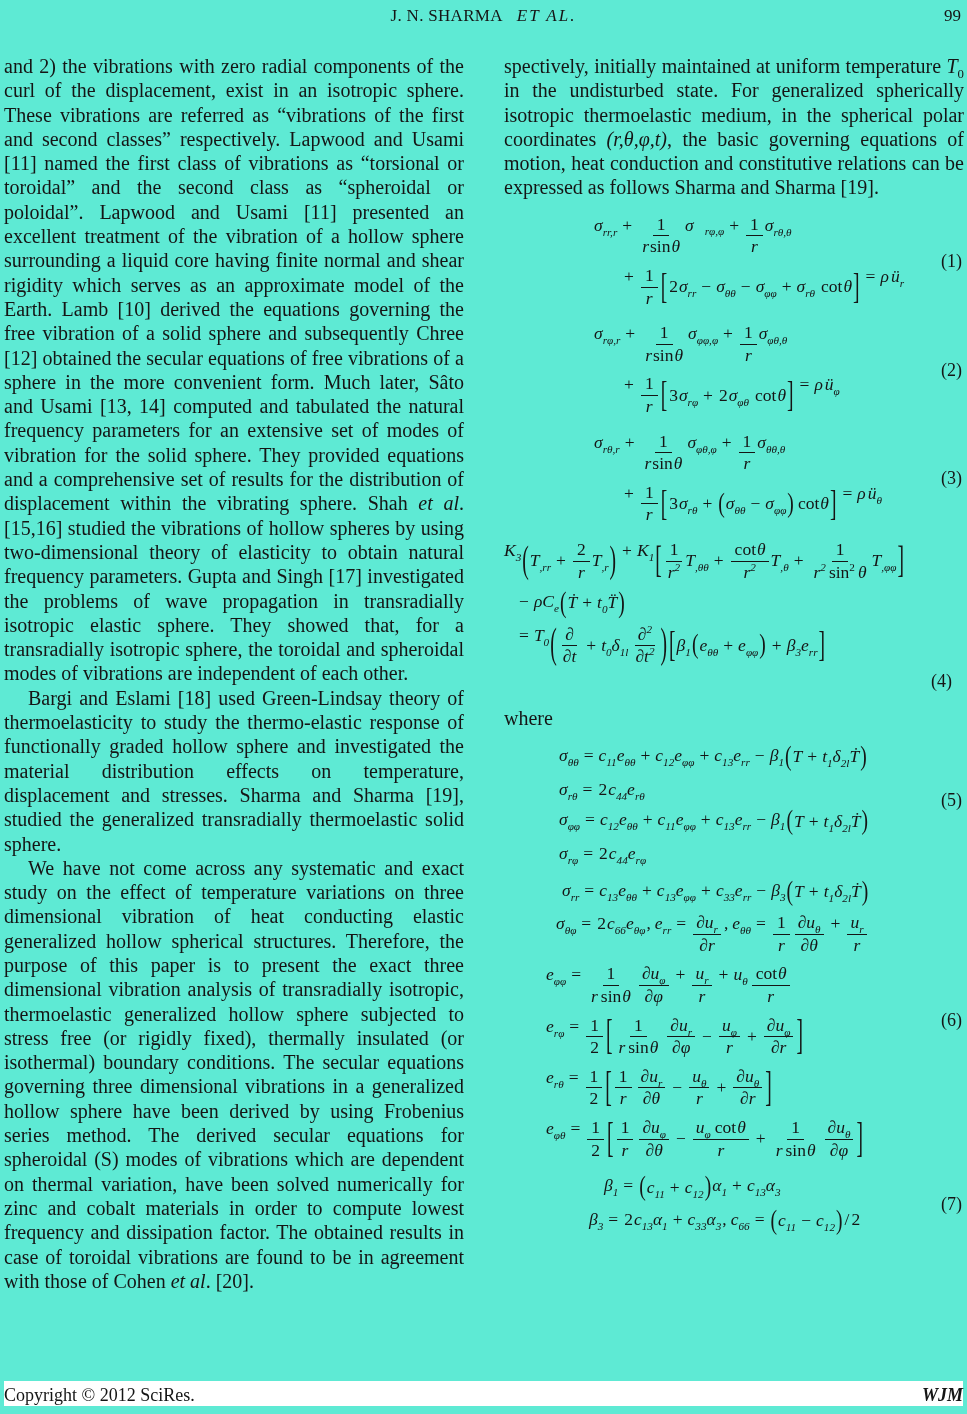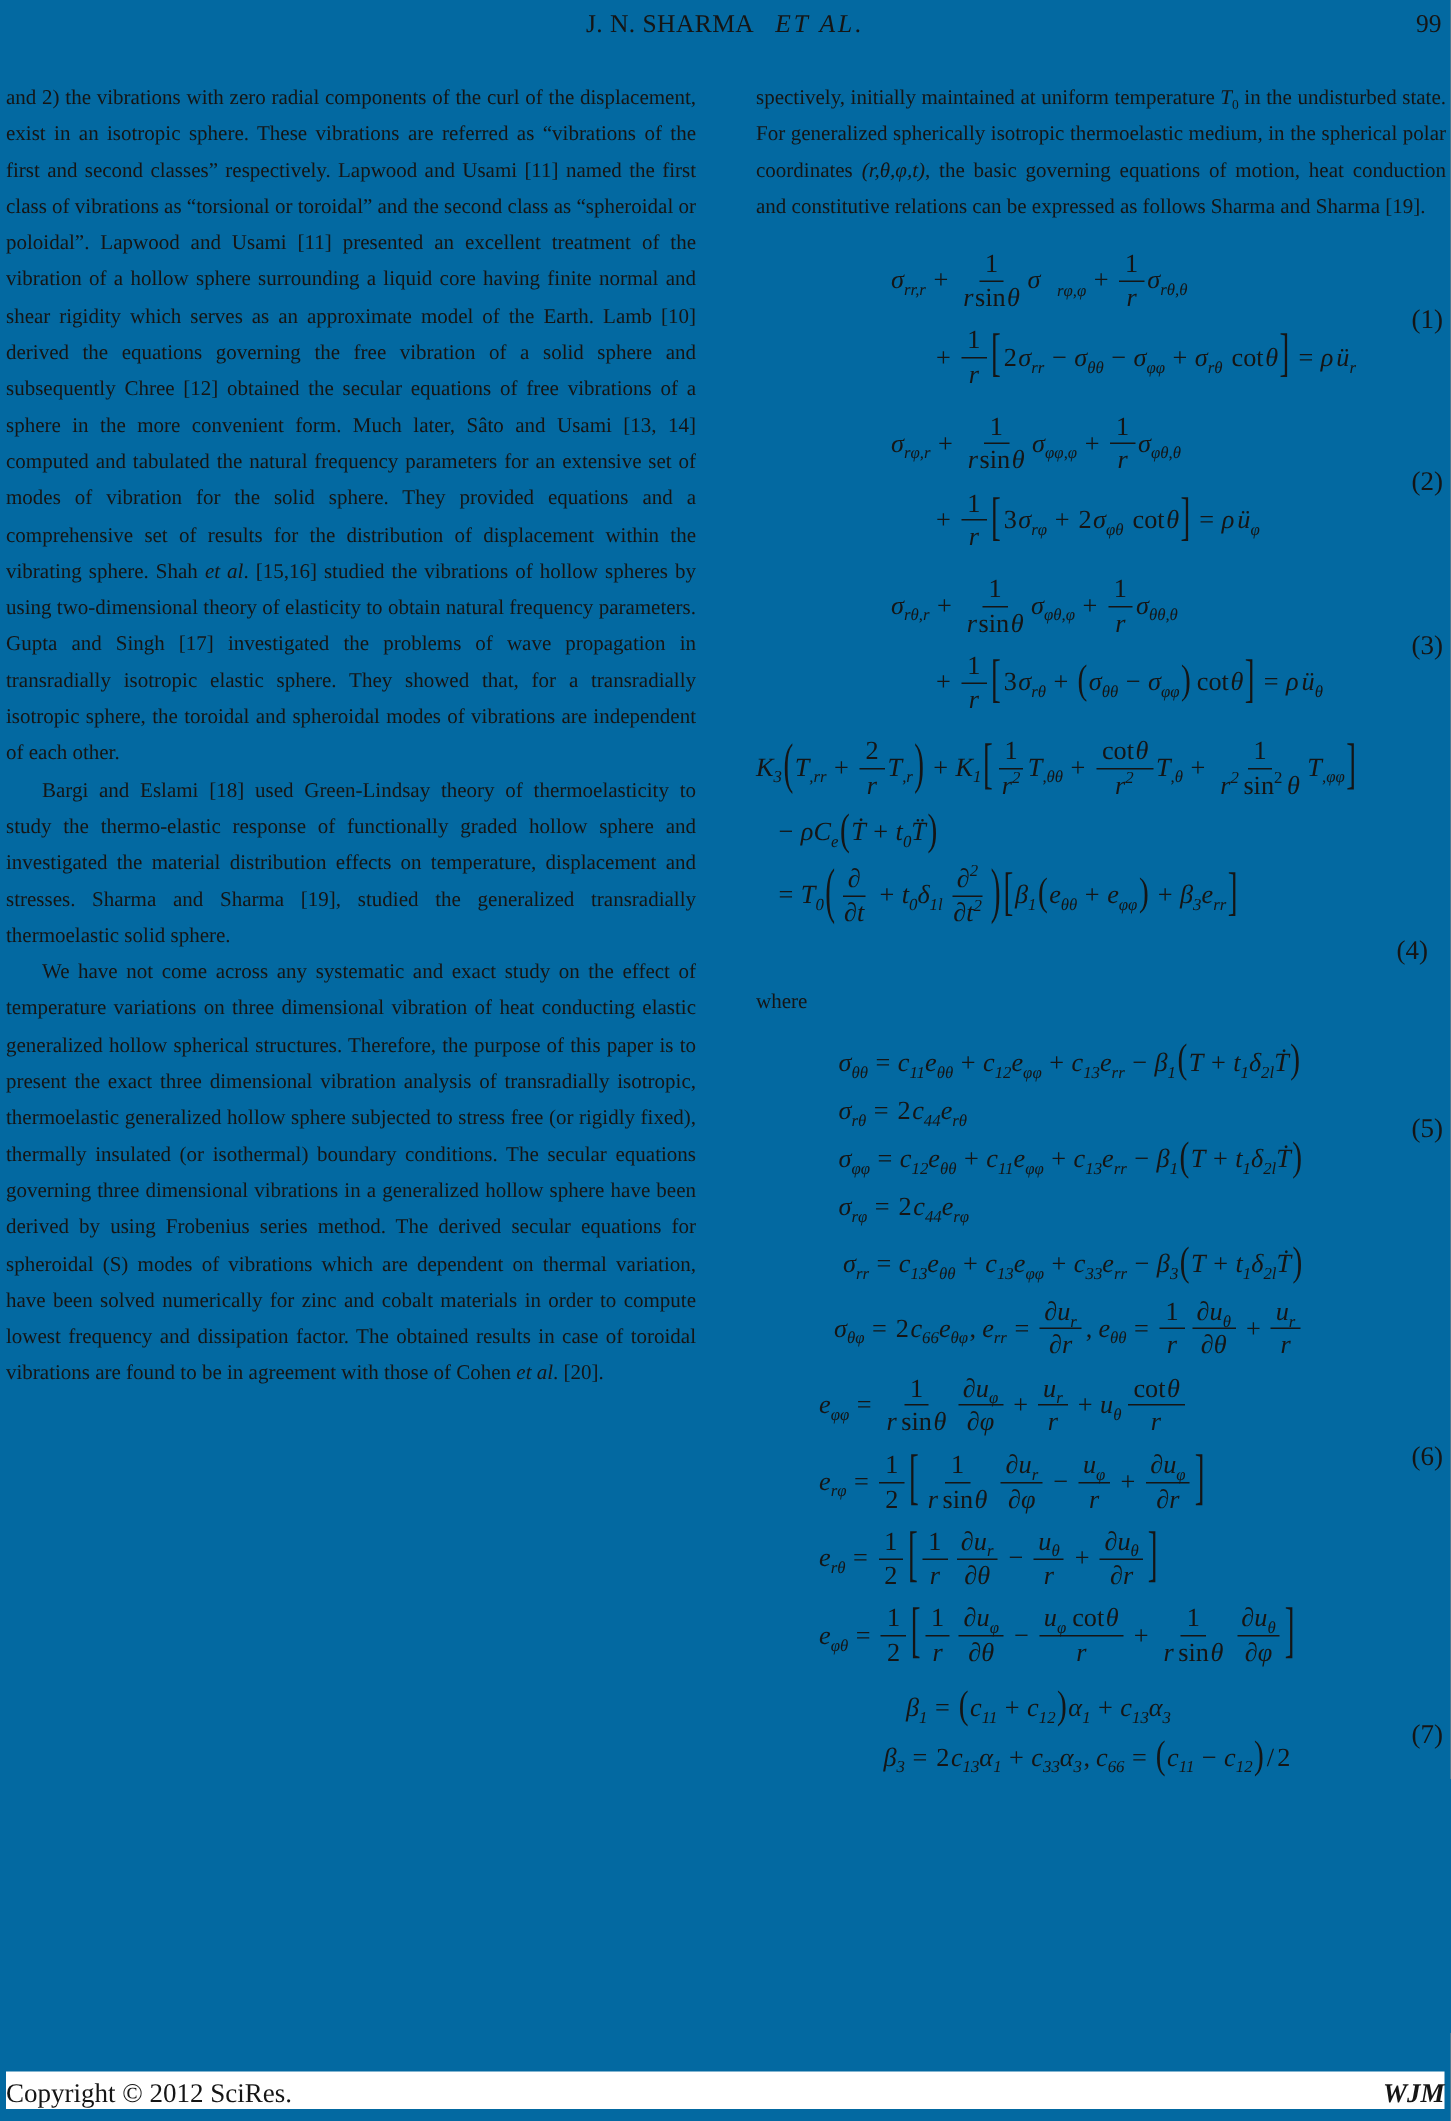--- a/index.html
+++ b/index.html
@@ -1,36 +1,36 @@
 <!DOCTYPE html>
 <html><head>
 <meta charset="utf-8">
 <style>
   html,body{margin:0;padding:0;background:#888;}
-  .page{position:relative;width:967px;height:1414px;margin:0 auto;background:#0369a1;overflow:hidden;
+  .page{position:relative;width:967px;height:1414px;margin:0 auto;background:#5eead4;overflow:hidden;
         font-family:"Liberation Serif","DejaVu Serif",serif;color:#151515;}
   
   .pheader{position:absolute;top:6px;left:0;right:0;height:26px;font-size:17px;}
   .authors{position:absolute;left:0;right:0;text-align:center;letter-spacing:.3px;}
   .etal{margin-left:14px;letter-spacing:2px;}
   .pagenum{position:absolute;right:6px;top:0;}
   
   .cols{position:absolute;top:54px;left:4px;right:4px;display:flex;gap:40px;}
   .col{width:460px;flex:0 0 460px;}
-  .jp{margin:0;text-align:justify;font-size:14px;line-height:24.3px;}
+  .jp{margin:0;text-align:justify;font-size:20px;line-height:24.3px;}
   .jp.ind{text-indent:24px;}
   .sechead{font-size:21.5px;font-weight:700;margin:20px 0 13px 0;}
   .wherep{text-align:left;margin:4px 0 2px 0;}
   .closing{margin-top:10px;}
   sub,sup{font-size:64%;line-height:0;}
   
   .eq{position:relative;margin:15px 0;padding-right:34px;font-size:17.5px;line-height:1.25;}
   .eq.lb{padding-right:6px;padding-bottom:24px;}
   .eq .lines{display:flex;flex-direction:column;row-gap:9px;}
-  .eqline{display:flex;align-items:center;white-space:nowrap;}
+  .eqline{display:flex;white-space:nowrap;}
   .eqlabel{position:absolute;right:2px;font-size:18px;}
   .eq.lb .eqlabel{bottom:-2px;top:auto;right:12px;transform:none;}
   .fr{display:inline-flex;flex-direction:column;align-items:center;margin:0 2px;line-height:1.12;}
   .fr .n{display:block;padding:0 3px 1px 3px;border-bottom:1px solid #151515;text-align:center;}
   .fr .d{display:block;padding:1px 3px 0 3px;text-align:center;}
   .grp{display:inline-flex;align-items:center;}
   .gi{display:inline-flex;align-items:center;}
   .dl{display:inline-block;margin:0 1px;transform-origin:center;font-size:1.12em;}
   .op{margin:0 5px;font-style:normal;}
   .it{font-style:italic;}

